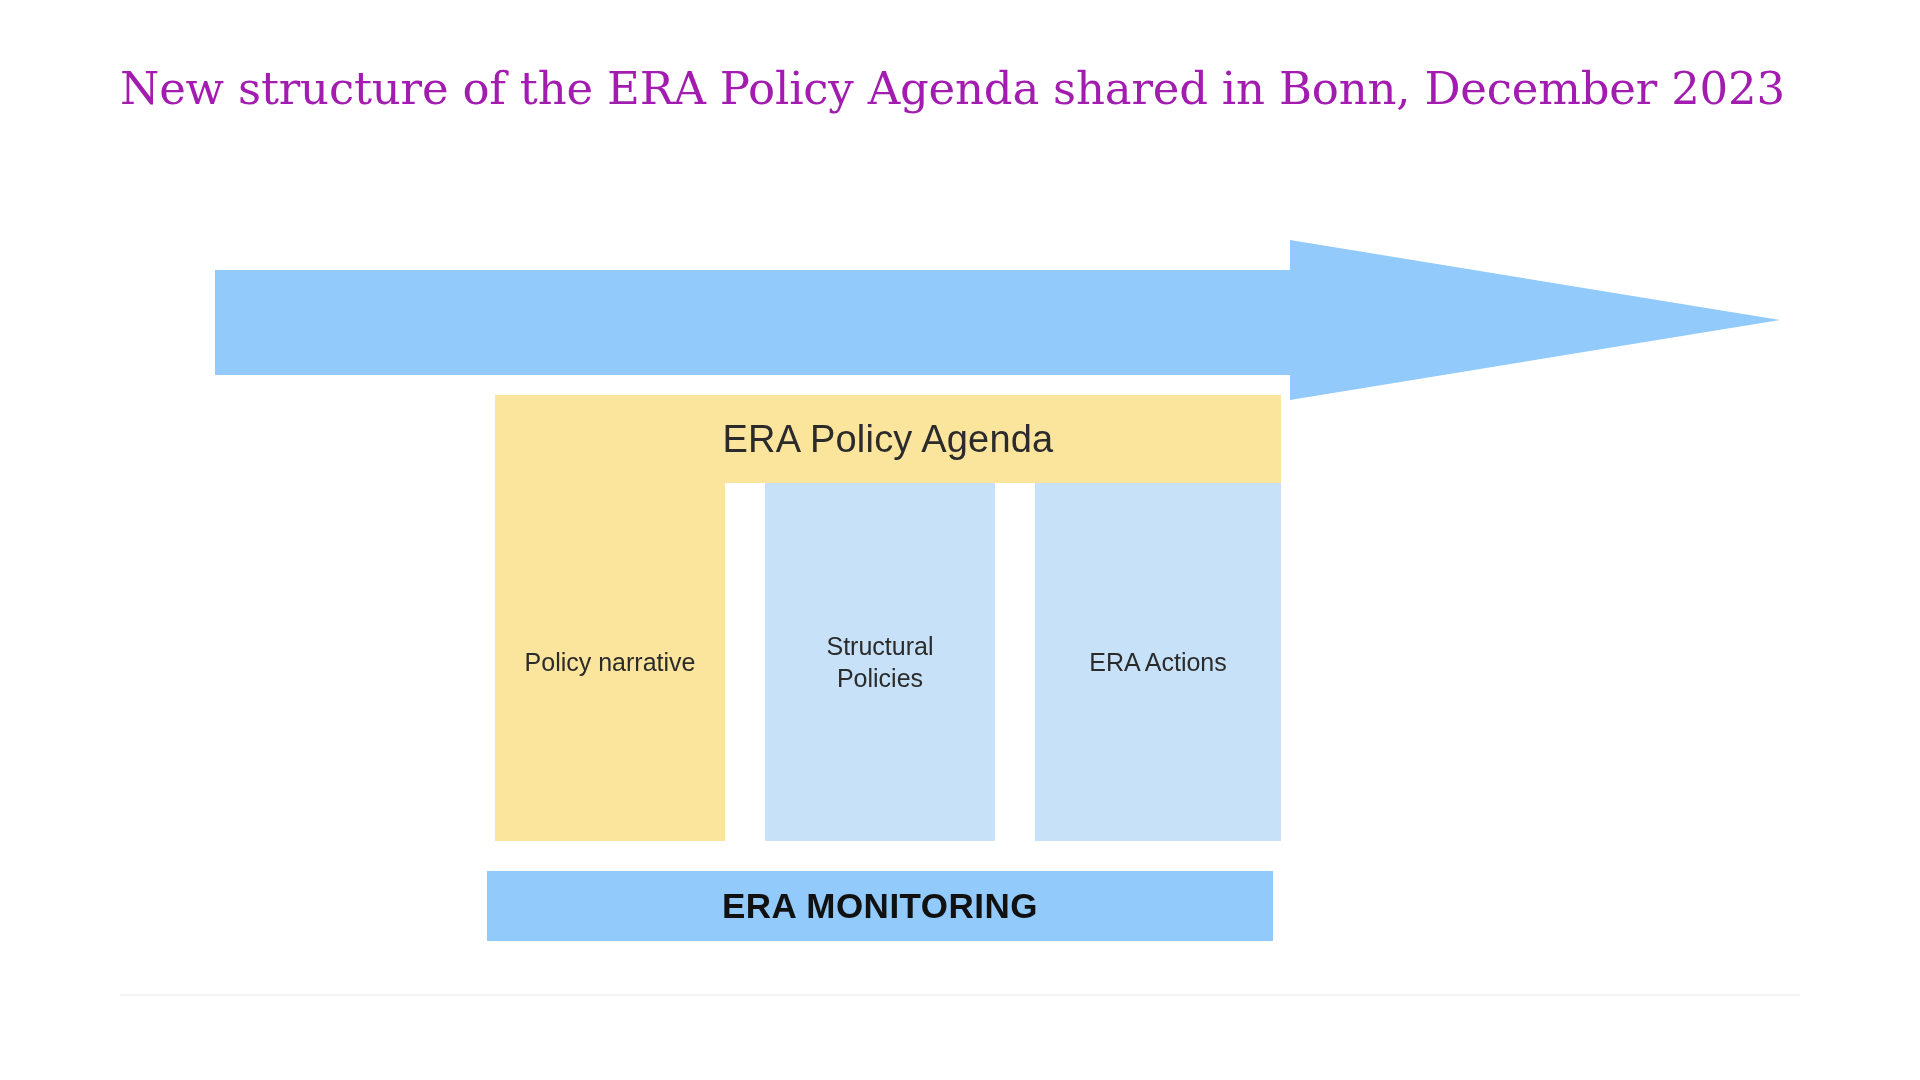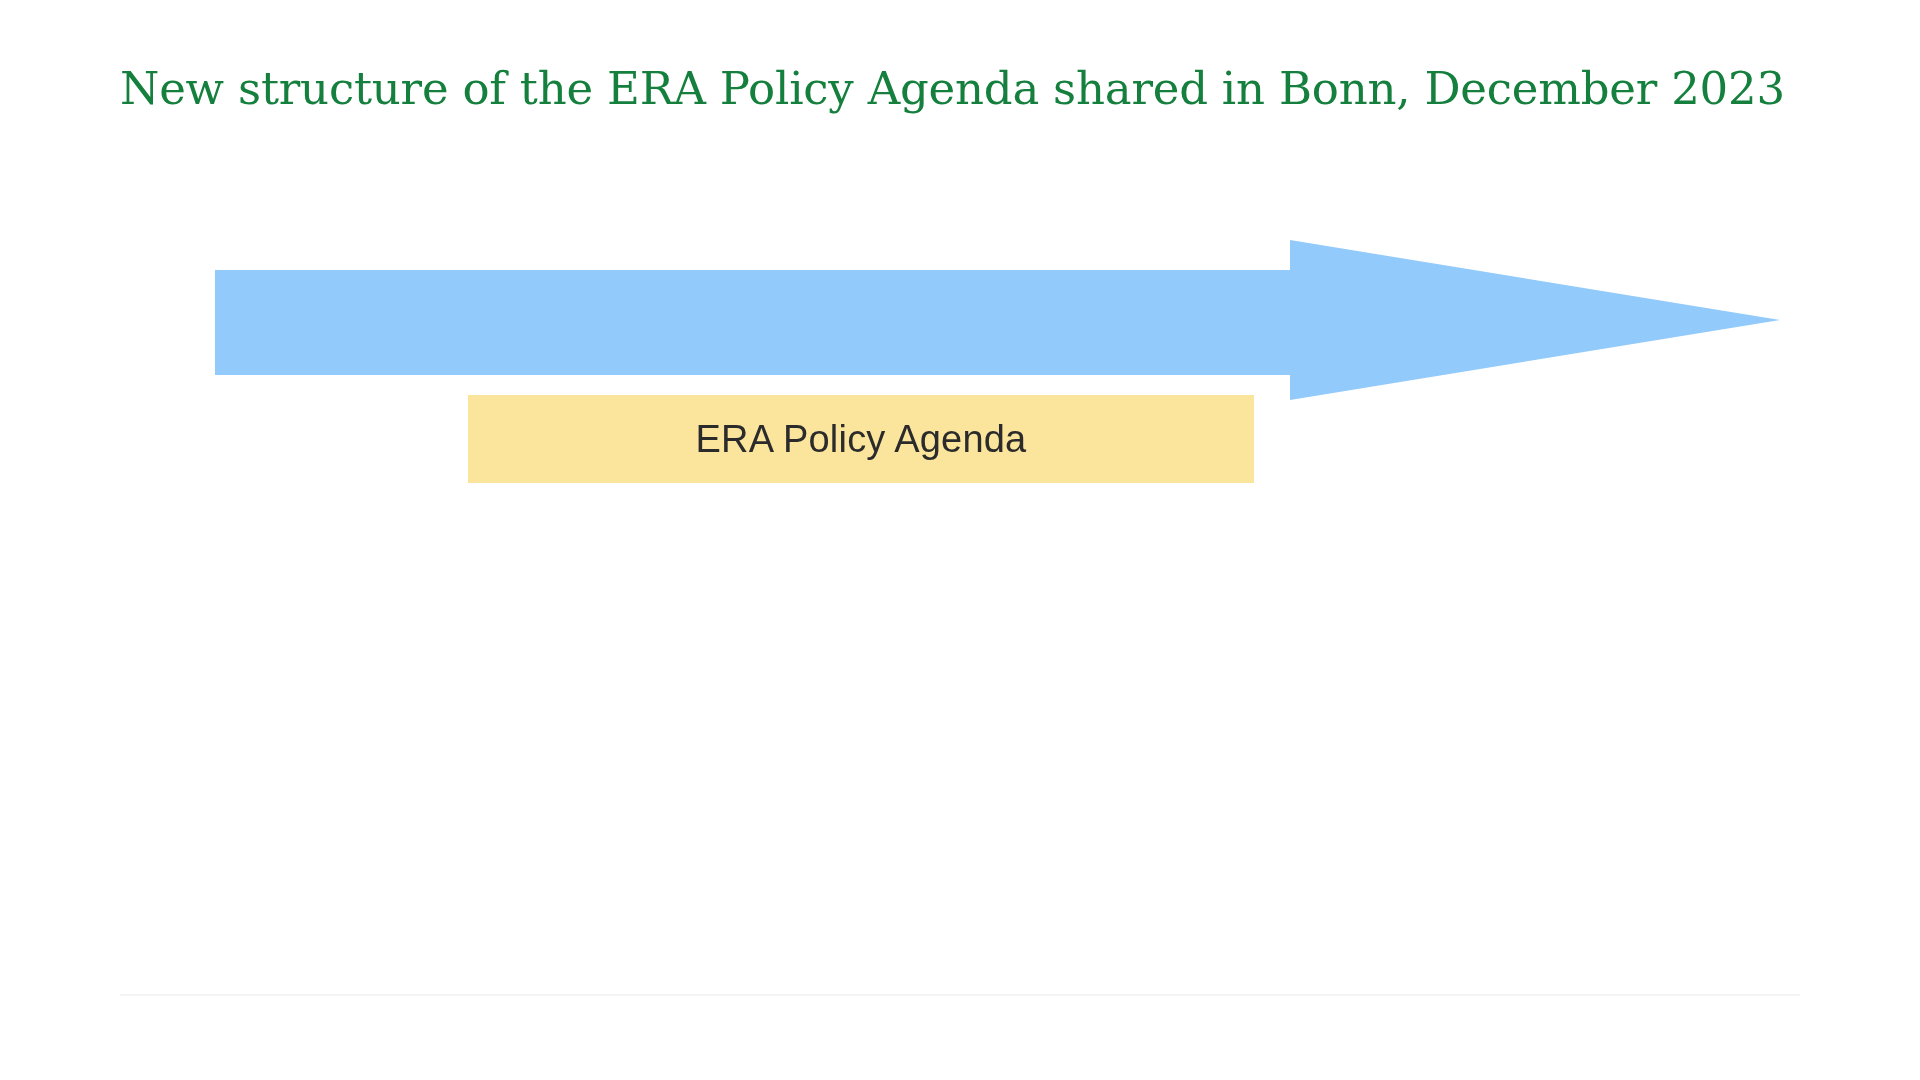--- a/index.html
+++ b/index.html
@@ -24,21 +24,21 @@
 
   
   .slide-title {
     position: absolute;
     left: 120px;
     top: 62px;
     width: 1700px;
     font-family: "DejaVu Serif", "Liberation Serif", serif;
     font-size: 45px;
     font-weight: 400;
-    color: #15803d;
+    color: #a21caf;
     letter-spacing: -0.2px;
     white-space: nowrap;
   }
 
   
   .pact-arrow {
     position: absolute;
     left: 210px;
     top: 230px;
     width: 1575px;
@@ -59,21 +59,21 @@
     align-items: center;
     justify-content: center;
     font-size: 40px;
     color: #2b2b2b;
     letter-spacing: 0.3px;
   }
 
   
   .agenda-block {
     position: absolute;
-    left: 468px;
+    left: 495px;
     top: 395px;
     width: 852px;
     height: 446px;
   }
   .agenda-header {
     position: absolute;
     left: 0;
     top: 0;
     width: 786px;
     height: 88px;
@@ -168,18 +168,39 @@
       <polygon points="5,40 1080,40 1080,10 1570,90 1080,170 1080,145 5,145" fill="#92cafb"></polygon>
     </svg>
   </div>
 
   <div class="agenda-block">
 
     <div class="agenda-header">
       <span class="agenda-header-label">ERA Policy Agenda</span>
     </div>
 
+    <div class="agenda-columns">
+
+      <div class="agenda-col col-narrative">
+        <span class="col-label">Policy narrative</span>
+      </div>
+
+      <div class="agenda-col col-structural">
+        <span class="col-label">
+          <span>Structural</span><br>
+          <span>Policies</span>
+        </span>
+      </div>
+
+      <div class="agenda-col col-actions">
+        <span class="col-label">ERA Actions</span>
+      </div>
+
+    </div>
   </div>
 
+  <div class="monitoring-bar">
+    <span class="monitoring-label">ERA MONITORING</span>
+  </div>
 
   <div class="footer-divider"></div>
 
 </div>
 
 </body></html>

